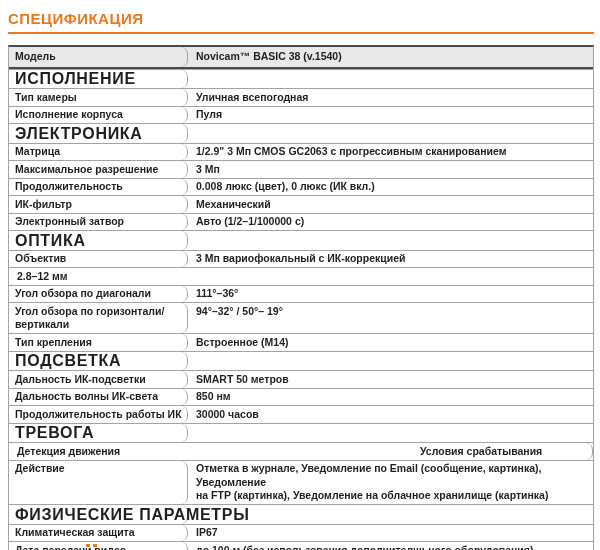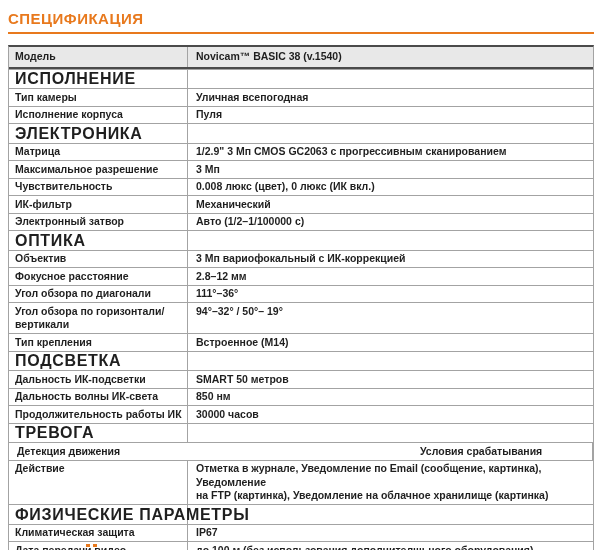--- a/index.html
+++ b/index.html
@@ -26,21 +26,21 @@
   .spec-table{
     width:586px;
     border-top:2px solid var(--border-dark);
     border-bottom:2px solid var(--border-dark);
     border-left:1px solid var(--border-light);
     border-right:1px solid var(--border-light);
   }
   .row{display:flex;border-top:1px solid var(--border-light);}
   .row:first-child{border-top:none;}
   .cell{font-size:10.5px;line-height:13.5px;padding:1.5px 4px 1.5px 6px;}
-  .cell.label{width:179px;flex:0 0 179px;border-right:1px solid var(--border-light);font-weight:bold;}
+  .cell.label{width:179px;flex:0 0 179px;border-right:1px solid var(--border-light);font-weight:bold;border-radius:7px;}
   .cell.value{flex:1;padding-left:8px;font-weight:bold;white-space:pre-line;}
   .row.model{background:var(--header-bg);border-bottom:2px solid var(--border-dark);}
   .row.model .cell{padding-top:3px;padding-bottom:3px;}
   .row.section .cell.label{
     width:179px;
     font-size:16px;
     letter-spacing:0.7px;
     padding-top:2.5px;padding-bottom:2.5px;
     font-weight:bold;
     white-space:nowrap;
@@ -83,41 +83,40 @@
       </div>
       <div class="row data">
         <div class="cell label">Матрица</div>
         <div class="cell value">1/2.9" 3 Мп CMOS GC2063 с прогрессивным сканированием</div>
       </div>
       <div class="row data">
         <div class="cell label">Максимальное разрешение</div>
         <div class="cell value">3 Мп</div>
       </div>
       <div class="row data">
-        <div class="cell label">Чувствительность</div>
+        <div class="cell label">Продолжительность</div>
         <div class="cell value">0.008 люкс (цвет), 0 люкс (ИК вкл.)</div>
       </div>
       <div class="row data">
         <div class="cell label">ИК-фильтр</div>
         <div class="cell value">Механический</div>
       </div>
       <div class="row data">
         <div class="cell label">Электронный затвор</div>
         <div class="cell value">Авто (1/2–1/100000 с)</div>
       </div>
       <div class="row section">
         <div class="cell label">ОПТИКА</div>
         <div class="cell value"></div>
       </div>
       <div class="row data">
         <div class="cell label">Объектив</div>
         <div class="cell value">3 Мп вариофокальный с ИК-коррекцией</div>
       </div>
       <div class="row data">
-        <div class="cell label">Фокусное расстояние</div>
         <div class="cell value">2.8–12 мм</div>
       </div>
       <div class="row data">
         <div class="cell label">Угол обзора по диагонали</div>
         <div class="cell value">111°–36°</div>
       </div>
       <div class="row data">
         <div class="cell label">Угол обзора по горизонтали/вертикали</div>
         <div class="cell value">94°–32° / 50°– 19°</div>
       </div>

